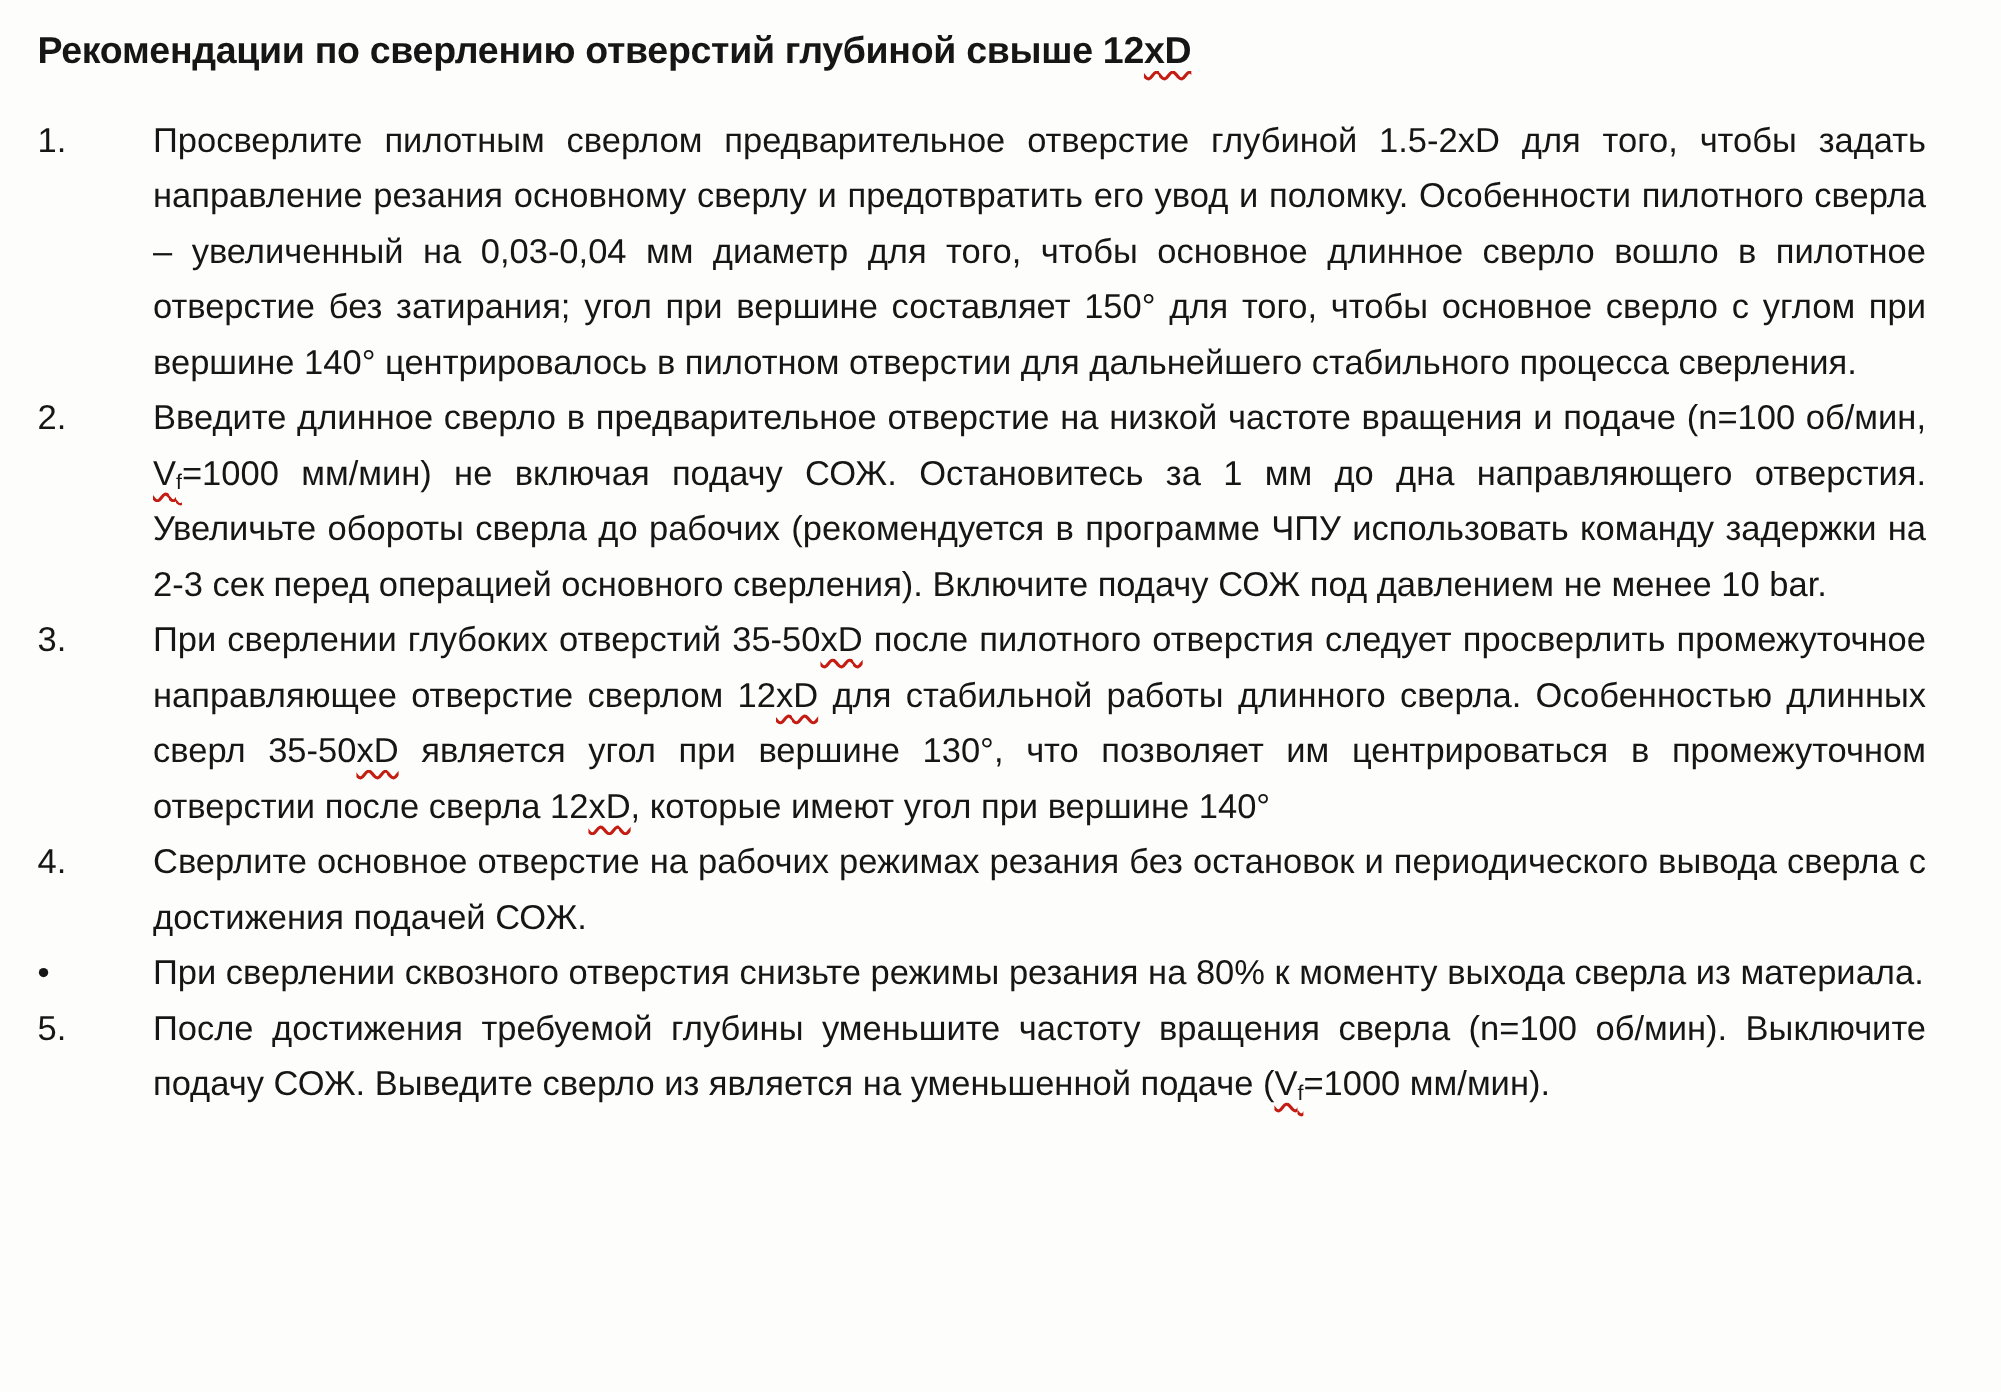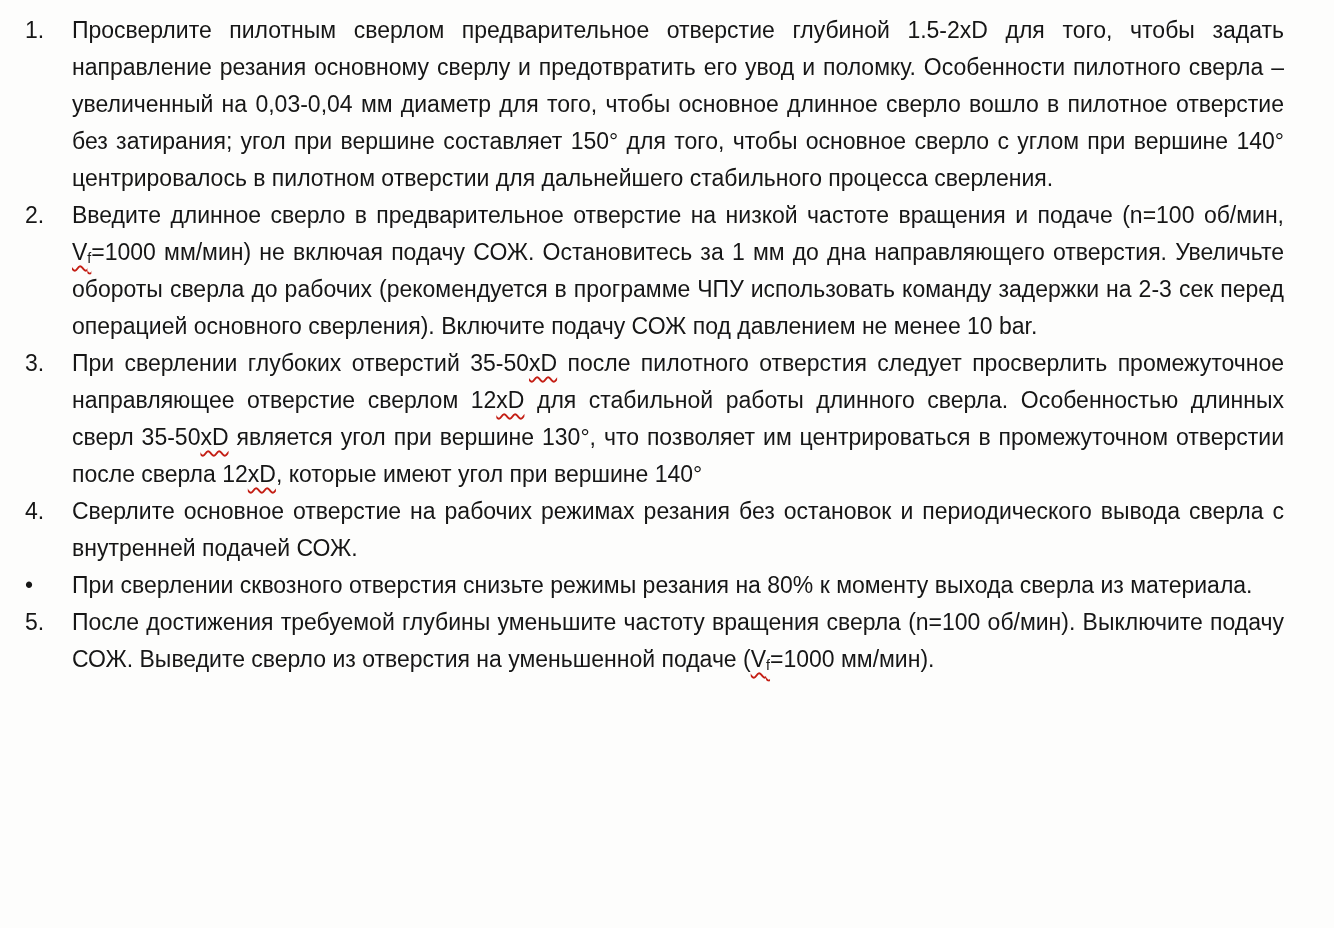--- a/index.html
+++ b/index.html
@@ -37,20 +37,21 @@
     flex: 0 0 47px;
     font-size: 23px;
     line-height: 37px;
     text-align: left;
   }
   .text {
     flex: 1;
     font-size: 23px;
     line-height: 37px;
     text-align: justify;
+    margin-left: 30px;
   }
   .text sub {
     font-size: 0.62em;
     line-height: 0;
     vertical-align: baseline;
     position: relative;
     bottom: -0.18em;
   }
   .spell {
     text-decoration-line: underline;
@@ -59,47 +60,48 @@
     text-decoration-thickness: 2px;
     text-underline-offset: 5px;
     text-decoration-skip-ink: none;
   }
 </style>
 </head>
 <body>
 
 <div class="doc">
 
+  <h1 class="title"><span>Рекомендации по сверлению отверстий глубиной свыше 12</span><span class="spell">xD</span></h1>
 
   <div class="list">
 
     <div class="item">
       <div class="marker">1.</div>
       <div class="text"><span>Просверлите пилотным сверлом предварительное отверстие глубиной 1.5-2xD для того, чтобы задать направление резания основному сверлу и предотвратить его увод и поломку. Особенности пилотного сверла – увеличенный на 0,03-0,04 мм диаметр для того, чтобы основное длинное сверло вошло в пилотное отверстие без затирания; угол при вершине составляет 150° для того, чтобы основное сверло с углом при вершине 140° центрировалось в пилотном отверстии для дальнейшего стабильного процесса сверления.</span></div>
     </div>
 
     <div class="item">
       <div class="marker">2.</div>
       <div class="text"><span>Введите длинное сверло в предварительное отверстие на низкой частоте вращения и подаче (n=100 об/мин, </span><span class="spell">V</span><sub class="spell">f</sub><span>=1000 мм/мин) не включая подачу СОЖ. Остановитесь за 1 мм до дна направляющего отверстия. Увеличьте обороты сверла до рабочих (рекомендуется в программе ЧПУ использовать команду задержки на 2-3 сек перед операцией основного сверления). Включите подачу СОЖ под давлением не менее 10 bar.</span></div>
     </div>
 
     <div class="item">
       <div class="marker">3.</div>
       <div class="text"><span>При сверлении глубоких отверстий 35-50</span><span class="spell">xD</span><span> после пилотного отверстия следует просверлить промежуточное направляющее отверстие сверлом 12</span><span class="spell">xD</span><span> для стабильной работы длинного сверла. Особенностью длинных сверл 35-50</span><span class="spell">xD</span><span> является угол при вершине 130°, что позволяет им центрироваться в промежуточном отверстии после сверла 12</span><span class="spell">xD</span><span>, которые имеют угол при вершине 140°</span></div>
     </div>
 
     <div class="item">
       <div class="marker">4.</div>
-      <div class="text"><span>Сверлите основное отверстие на рабочих режимах резания без остановок и периодического вывода сверла с внутренней подачей СОЖ.</span></div>
+      <div class="text"><span>Сверлите основное отверстие на рабочих режимах резания без остановок и периодического вывода сверла с достижения подачей СОЖ.</span></div>
     </div>
 
     <div class="item">
       <div class="marker">•</div>
       <div class="text"><span>При сверлении сквозного отверстия снизьте режимы резания на 80% к моменту выхода сверла из материала.</span></div>
     </div>
 
     <div class="item">
       <div class="marker">5.</div>
-      <div class="text"><span>После достижения требуемой глубины уменьшите частоту вращения сверла (n=100 об/мин). Выключите подачу СОЖ. Выведите сверло из отверстия на уменьшенной подаче (</span><span class="spell">V</span><sub class="spell">f</sub><span>=1000 мм/мин).</span></div>
+      <div class="text"><span>После достижения требуемой глубины уменьшите частоту вращения сверла (n=100 об/мин). Выключите подачу СОЖ. Выведите сверло из является на уменьшенной подаче (</span><span class="spell">V</span><sub class="spell">f</sub><span>=1000 мм/мин).</span></div>
     </div>
 
   </div>
 </div>
 
 </body></html>

